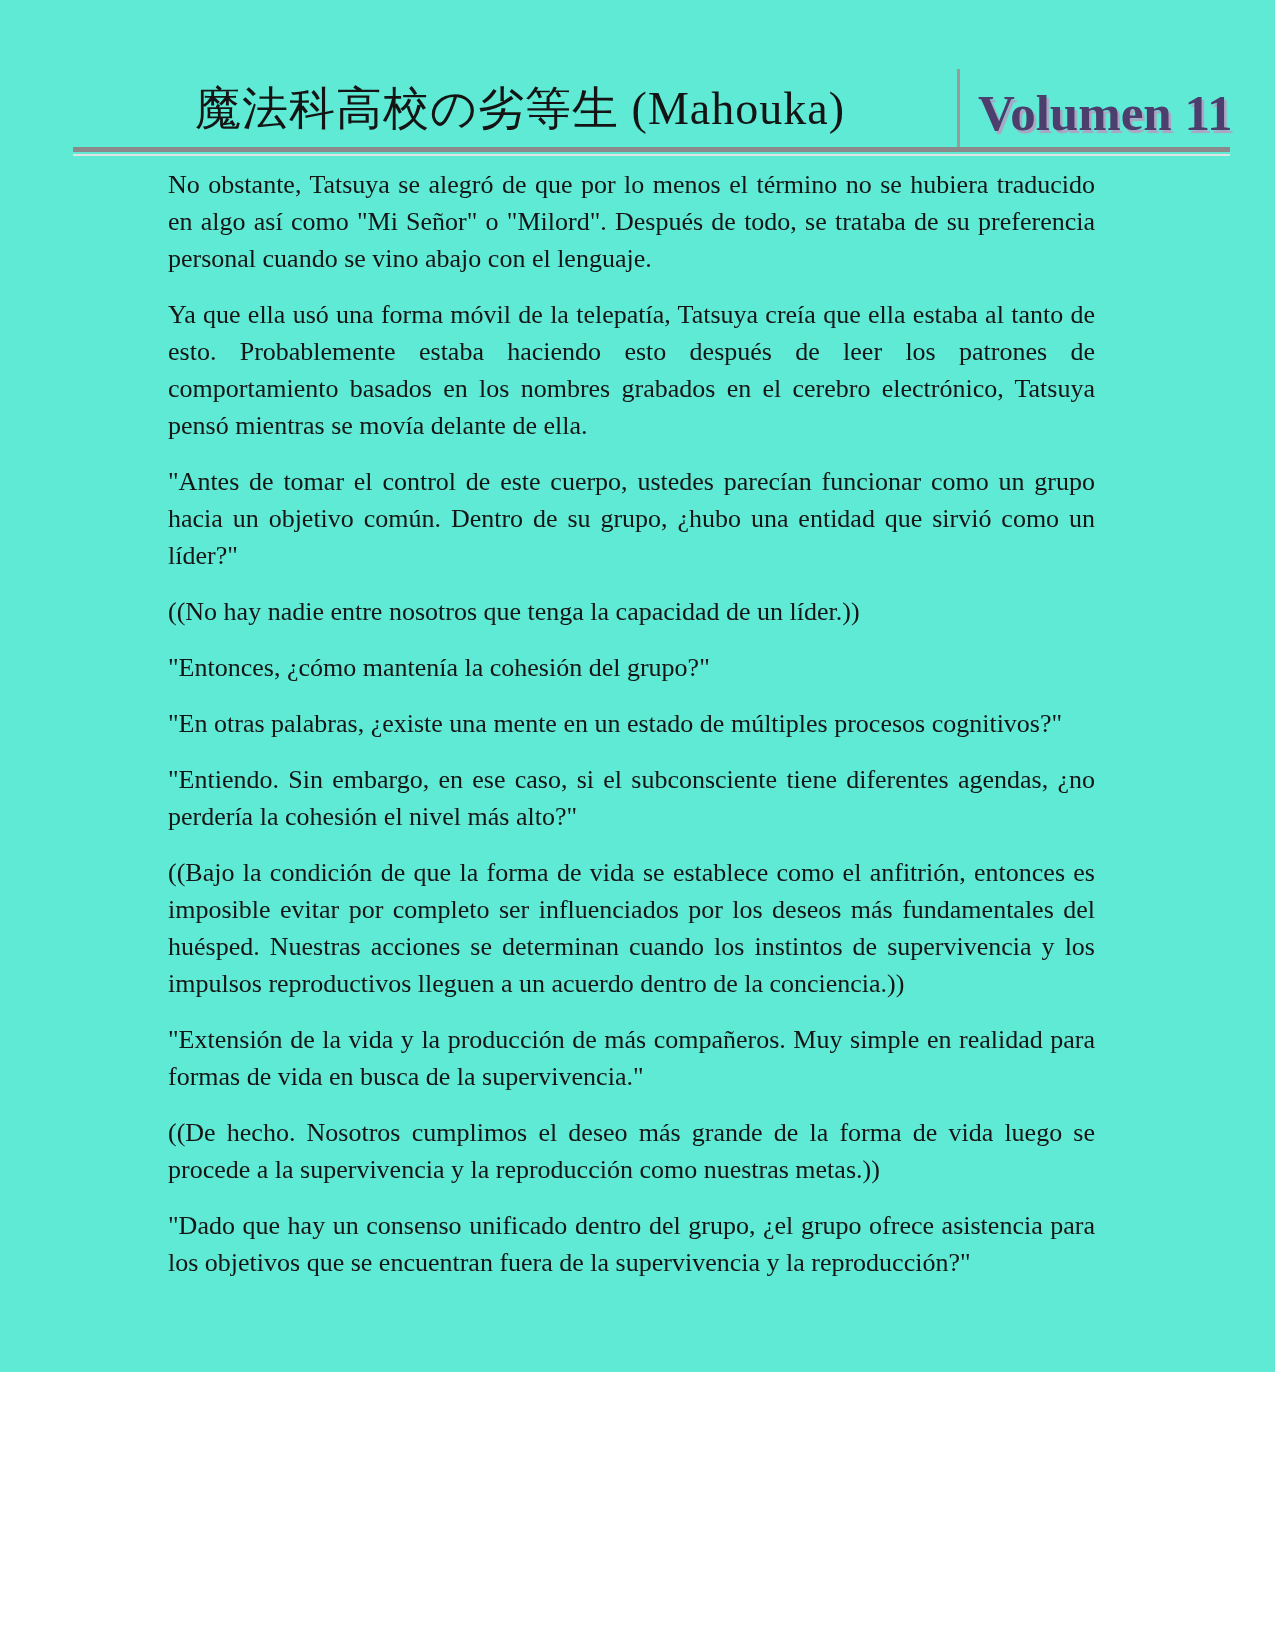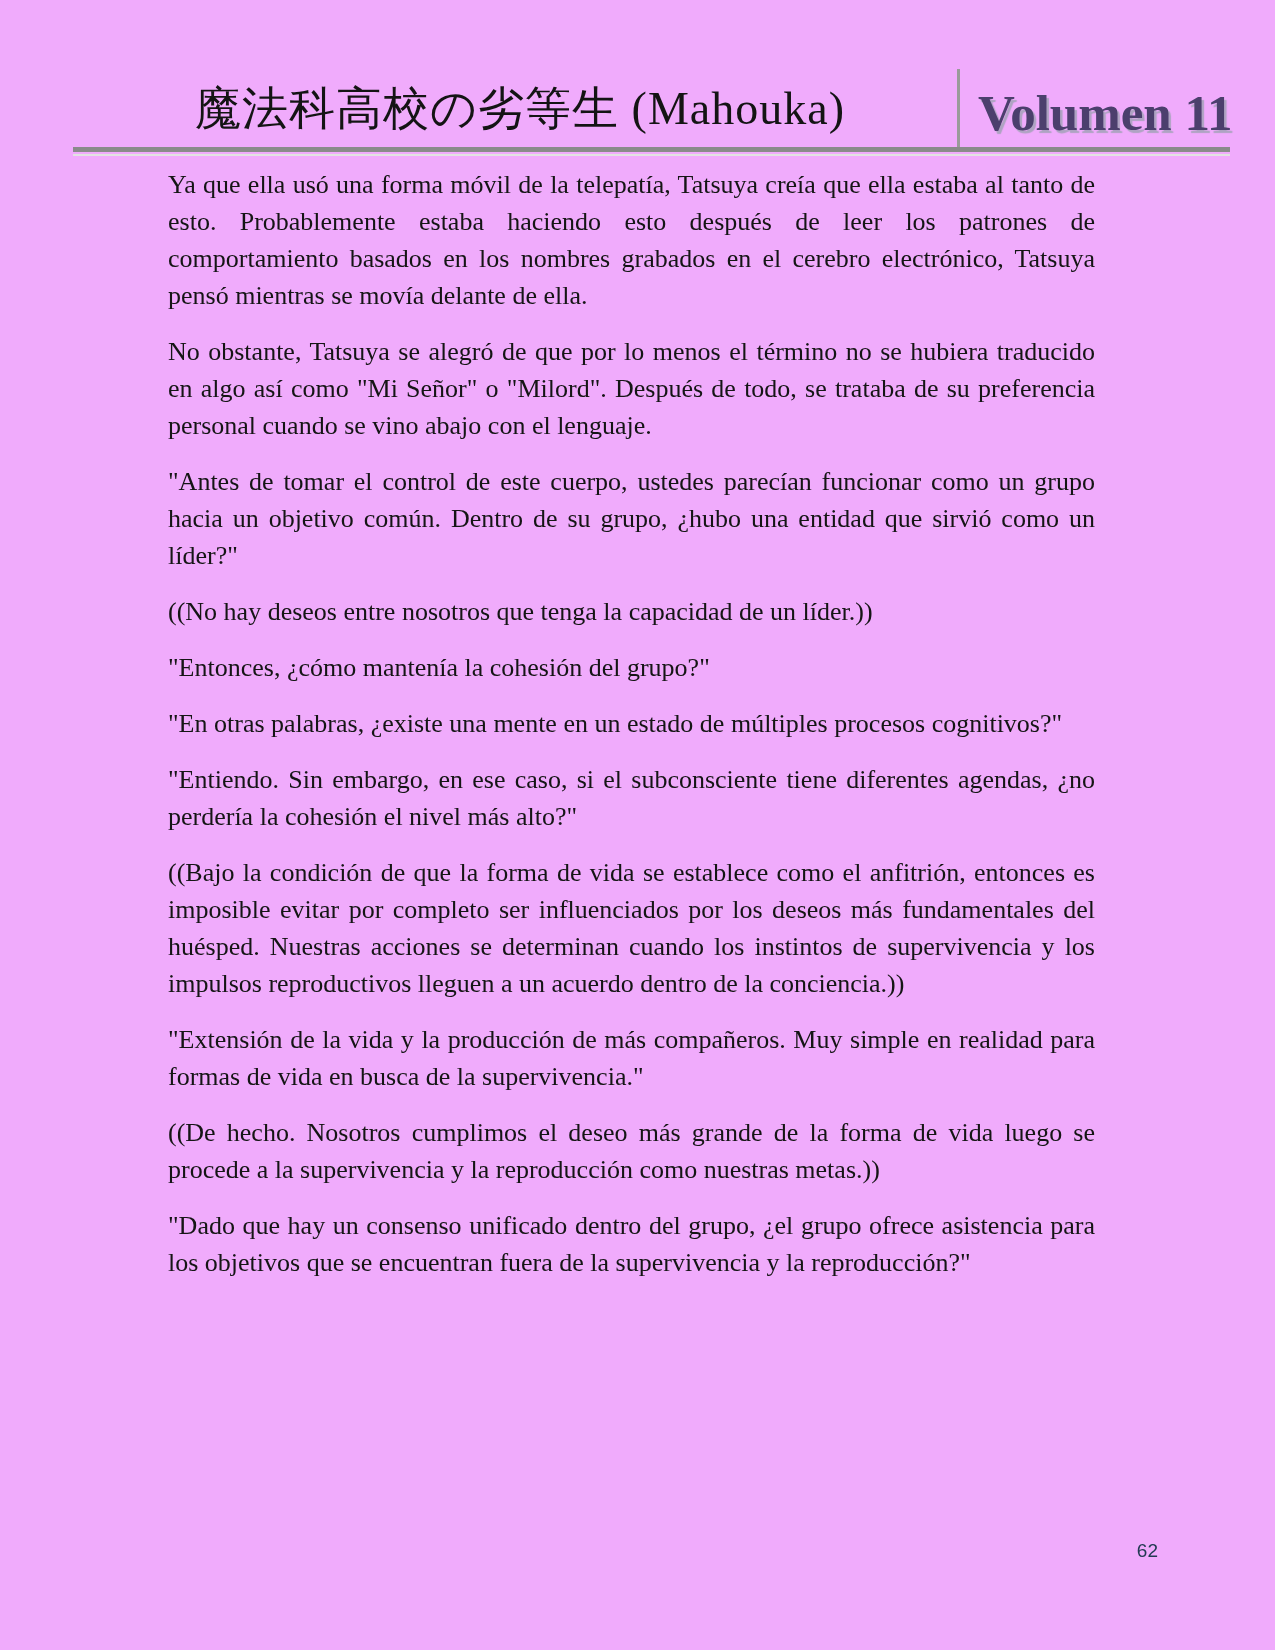--- a/index.html
+++ b/index.html
@@ -1,20 +1,20 @@
 <!DOCTYPE html>
 <html><head>
 <meta charset="utf-8">
 <style>
   html, body { margin: 0; padding: 0; background: #ffffff; }
   .page {
     position: relative;
     width: 1275px;
-    height: 1650px;
-    background: #f0abfc;
+    height: 1372px;
+    background: #5eead4;
     overflow: hidden;
     font-family: "Liberation Serif", serif;
   }
 
   
   .header-title {
     position: absolute;
     left: 195px;
     top: 78px;
     font-family: "Liberation Serif", "DejaVu Serif", serif;
@@ -91,24 +91,24 @@
 <div class="page">
 
   <div class="header">
     <div class="header-title">魔法科高校の劣等生 (Mahouka)</div>
     <div class="header-divider"></div>
     <div class="header-volume" style="color: rgb(76, 63, 109);">Volumen 11</div>
     <div class="header-rule" style="background: rgb(138, 138, 138);"></div>
   </div>
 
   <div class="doc-body" style="color: rgb(21, 21, 21);">
+      <p>No obstante, Tatsuya se alegró de que por lo menos el término no se hubiera traducido en algo así como "Mi Señor" o "Milord". Después de todo, se trataba de su preferencia personal cuando se vino abajo con el lenguaje.</p>
       <p>Ya que ella usó una forma móvil de la telepatía, Tatsuya creía que ella estaba al tanto de esto. Probablemente estaba haciendo esto después de leer los patrones de comportamiento basados en los nombres grabados en el cerebro electrónico, Tatsuya pensó mientras se movía delante de ella.</p>
-      <p>No obstante, Tatsuya se alegró de que por lo menos el término no se hubiera traducido en algo así como "Mi Señor" o "Milord". Después de todo, se trataba de su preferencia personal cuando se vino abajo con el lenguaje.</p>
       <p>"Antes de tomar el control de este cuerpo, ustedes parecían funcionar como un grupo hacia un objetivo común. Dentro de su grupo, ¿hubo una entidad que sirvió como un líder?"</p>
-      <p>((No hay deseos entre nosotros que tenga la capacidad de un líder.))</p>
+      <p>((No hay nadie entre nosotros que tenga la capacidad de un líder.))</p>
       <p>"Entonces, ¿cómo mantenía la cohesión del grupo?"</p>
       <p>"En otras palabras, ¿existe una mente en un estado de múltiples procesos cognitivos?"</p>
       <p>"Entiendo. Sin embargo, en ese caso, si el subconsciente tiene diferentes agendas, ¿no perdería la cohesión el nivel más alto?"</p>
       <p>((Bajo la condición de que la forma de vida se establece como el anfitrión, entonces es imposible evitar por completo ser influenciados por los deseos más fundamentales del huésped. Nuestras acciones se determinan cuando los instintos de supervivencia y los impulsos reproductivos lleguen a un acuerdo dentro de la conciencia.))</p>
       <p>"Extensión de la vida y la producción de más compañeros. Muy simple en realidad para formas de vida en busca de la supervivencia."</p>
       <p>((De hecho. Nosotros cumplimos el deseo más grande de la forma de vida luego se procede a la supervivencia y la reproducción como nuestras metas.))</p>
       <p>"Dado que hay un consenso unificado dentro del grupo, ¿el grupo ofrece asistencia para los objetivos que se encuentran fuera de la supervivencia y la reproducción?"</p>
     </div>
 
   <div class="page-number" style="color: rgb(34, 58, 83);">62</div>

